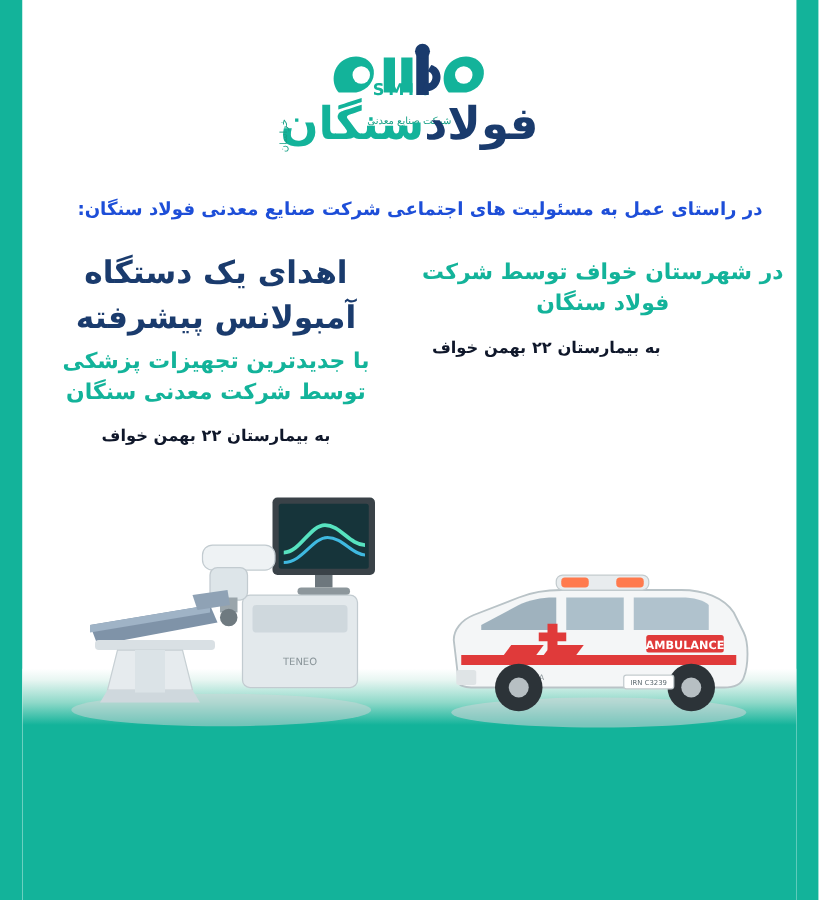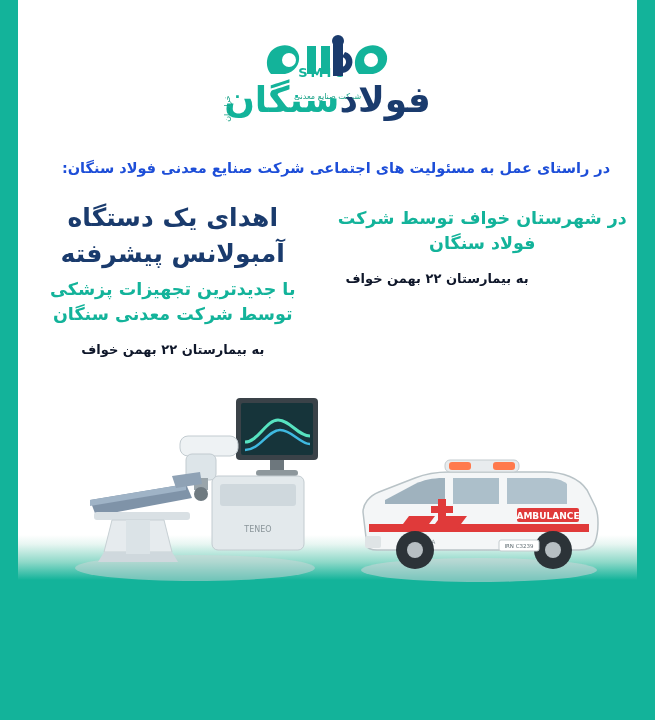--- a/index.html
+++ b/index.html
@@ -162,21 +162,21 @@
   .photo {
     position: absolute;
   }
   .photo-ambulance {
     right: 28px;
     top: 420px;
     width: 260px;
     height: 170px;
   }
   .photo-laser {
-    left: 42px;
+    left: 24px;
     top: 380px;
     width: 270px;
     height: 205px;
   }
   .photo svg { display: block; width: 100%; height: 100%; }
 </style>
 </head>
 <body>
 
 <div class="poster">

